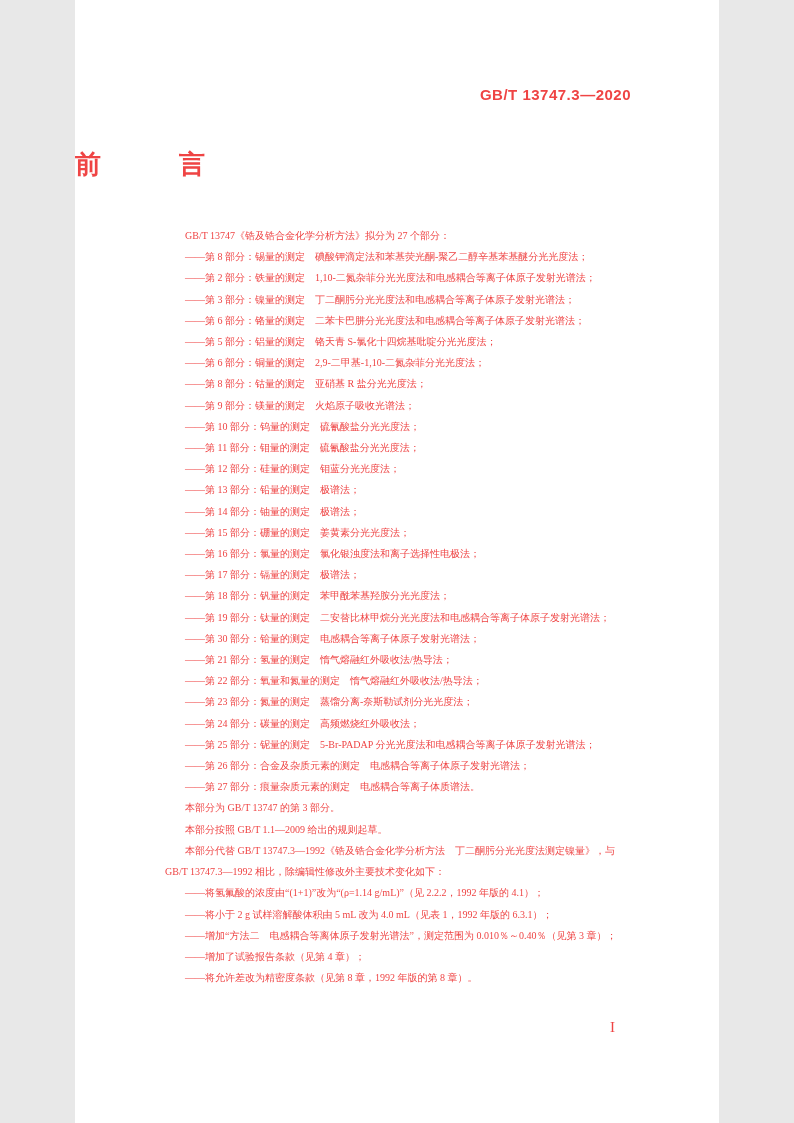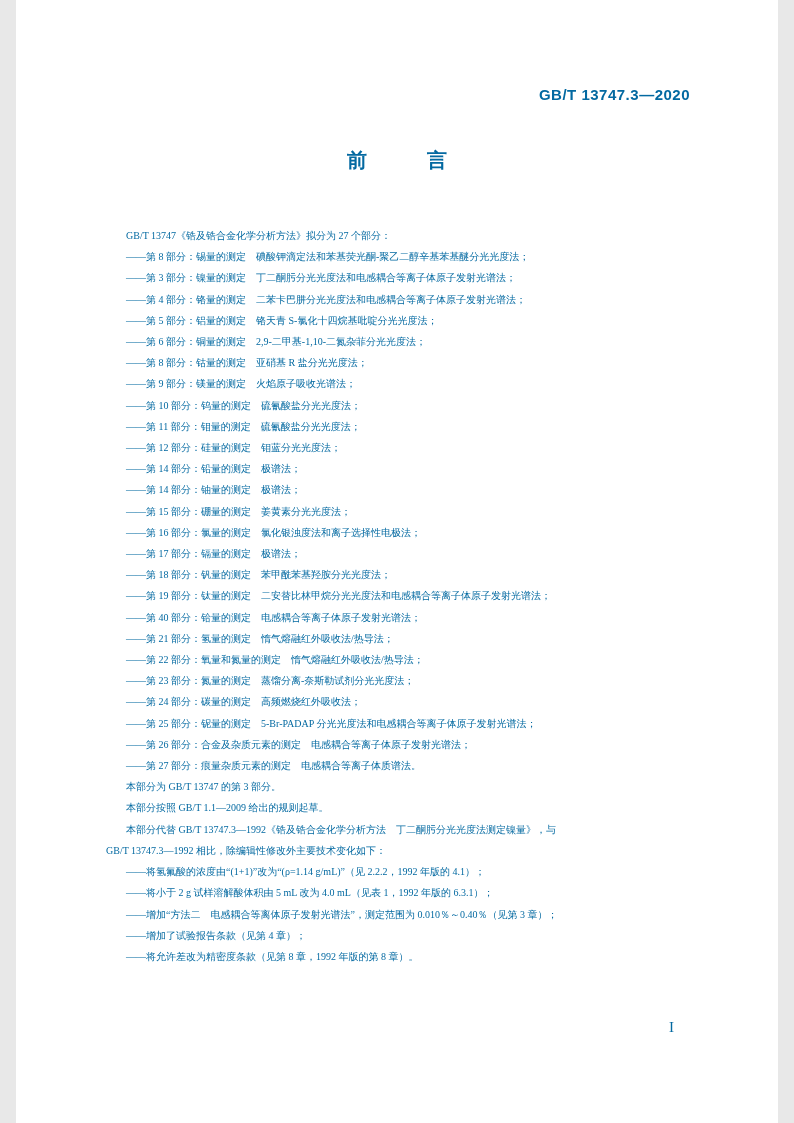--- a/index.html
+++ b/index.html
@@ -1,40 +1,40 @@
 <!DOCTYPE html>
 <html lang="zh"><head>
 <meta charset="utf-8">
 <style>
   html,body { margin:0; padding:0; background:#e8e8e8; }
   .page {
     position:relative;
-    width:762px; height:1123px;
+    width:644px; height:1123px;
     margin:0 auto;
     background:#ffffff;
     font-family:"Liberation Serif","DejaVu Serif",serif;
-    color:#0369a1;
+    color:#ef4444;
     overflow:hidden;
   }
   .header-code {
     position:absolute;
     top:86px; right:88px;
     font-family:"Liberation Sans","DejaVu Sans",sans-serif;
     font-weight:bold;
     font-size:15px;
     letter-spacing:0.5px;
     white-space:pre;
   }
   .doc-title {
     position:absolute;
     top:147px; left:0; width:100%;
-    text-align:center;
+    text-align:left;
     font-family:Liberation Sans, sans-serif;
     font-weight:bold;
-    font-size:20px;
+    font-size:26px;
     white-space:pre;
   }
   .body-block {
     position:absolute;
     left:90px; top:212px;
     width:614px;
     font-size:10px;
     line-height:21.2px;
     margin-top:13px;
   }
@@ -58,37 +58,38 @@
   <div class="header-code">GB/T 13747.3—2020</div>
 
   <div class="doc-title">前　　　言</div>
 
   <div class="body-block">
 
     <div class="line indent">GB/T 13747《锆及锆合金化学分析方法》拟分为 27 个部分：</div>
 
     <div>
         <div class="line indent">——第 8 部分：锡量的测定　碘酸钾滴定法和苯基荧光酮-聚乙二醇辛基苯基醚分光光度法；</div>
+        <div class="line indent">——第 2 部分：铁量的测定　1,10-二氮杂菲分光光度法和电感耦合等离子体原子发射光谱法；</div>
         <div class="line indent">——第 3 部分：镍量的测定　丁二酮肟分光光度法和电感耦合等离子体原子发射光谱法；</div>
-        <div class="line indent">——第 4 部分：铬量的测定　二苯卡巴肼分光光度法和电感耦合等离子体原子发射光谱法；</div>
+        <div class="line indent">——第 6 部分：铬量的测定　二苯卡巴肼分光光度法和电感耦合等离子体原子发射光谱法；</div>
         <div class="line indent">——第 5 部分：铝量的测定　铬天青 S-氯化十四烷基吡啶分光光度法；</div>
         <div class="line indent">——第 6 部分：铜量的测定　2,9-二甲基-1,10-二氮杂菲分光光度法；</div>
         <div class="line indent">——第 8 部分：钴量的测定　亚硝基 R 盐分光光度法；</div>
         <div class="line indent">——第 9 部分：镁量的测定　火焰原子吸收光谱法；</div>
         <div class="line indent">——第 10 部分：钨量的测定　硫氰酸盐分光光度法；</div>
         <div class="line indent">——第 11 部分：钼量的测定　硫氰酸盐分光光度法；</div>
         <div class="line indent">——第 12 部分：硅量的测定　钼蓝分光光度法；</div>
-        <div class="line indent">——第 14 部分：铅量的测定　极谱法；</div>
+        <div class="line indent">——第 13 部分：铅量的测定　极谱法；</div>
         <div class="line indent">——第 14 部分：铀量的测定　极谱法；</div>
         <div class="line indent">——第 15 部分：硼量的测定　姜黄素分光光度法；</div>
         <div class="line indent">——第 16 部分：氯量的测定　氯化银浊度法和离子选择性电极法；</div>
         <div class="line indent">——第 17 部分：镉量的测定　极谱法；</div>
         <div class="line indent">——第 18 部分：钒量的测定　苯甲酰苯基羟胺分光光度法；</div>
         <div class="line indent">——第 19 部分：钛量的测定　二安替比林甲烷分光光度法和电感耦合等离子体原子发射光谱法；</div>
-        <div class="line indent">——第 40 部分：铪量的测定　电感耦合等离子体原子发射光谱法；</div>
+        <div class="line indent">——第 30 部分：铪量的测定　电感耦合等离子体原子发射光谱法；</div>
         <div class="line indent">——第 21 部分：氢量的测定　惰气熔融红外吸收法/热导法；</div>
         <div class="line indent">——第 22 部分：氧量和氮量的测定　惰气熔融红外吸收法/热导法；</div>
         <div class="line indent">——第 23 部分：氮量的测定　蒸馏分离-奈斯勒试剂分光光度法；</div>
         <div class="line indent">——第 24 部分：碳量的测定　高频燃烧红外吸收法；</div>
         <div class="line indent">——第 25 部分：铌量的测定　5-Br-PADAP 分光光度法和电感耦合等离子体原子发射光谱法；</div>
         <div class="line indent">——第 26 部分：合金及杂质元素的测定　电感耦合等离子体原子发射光谱法；</div>
         <div class="line indent">——第 27 部分：痕量杂质元素的测定　电感耦合等离子体质谱法。</div>
       </div>
 
     <div class="line indent">本部分为 GB/T 13747 的第 3 部分。</div>

